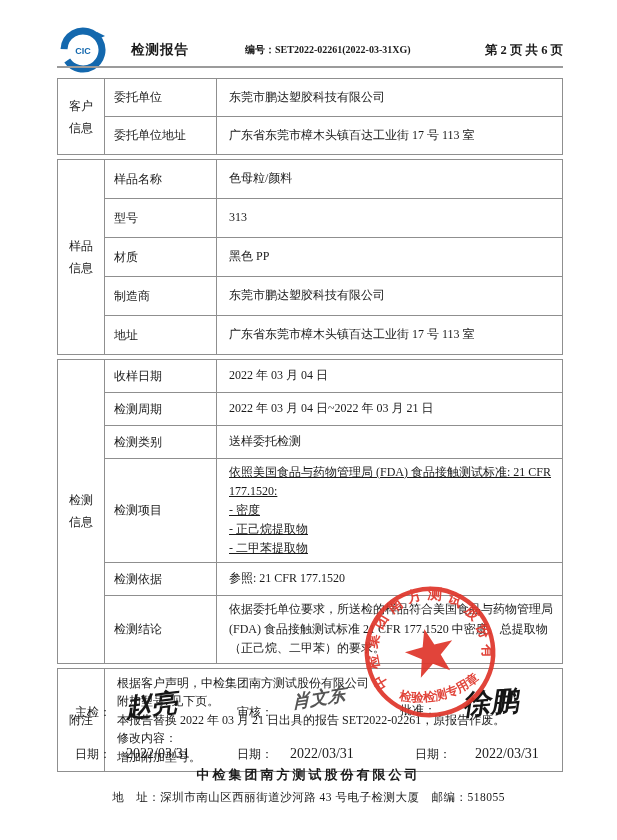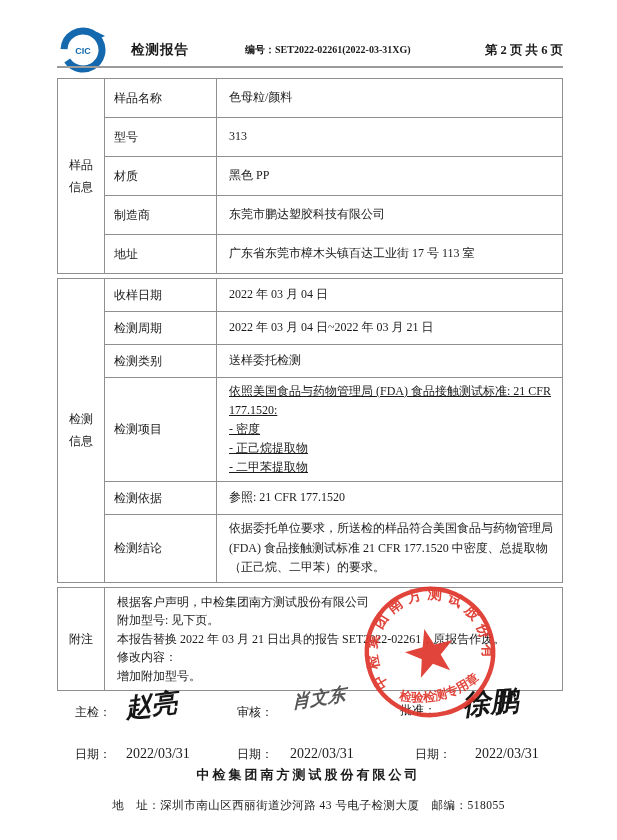--- a/index.html
+++ b/index.html
@@ -33,41 +33,57 @@
   .sig-label{position:absolute;font-size:12px;}
   .sig-name{position:absolute;font-style:italic;font-weight:bold;color:#161616;
             font-family:"DejaVu Serif",serif;white-space:nowrap;}
   .date-value{position:absolute;font-size:14px;font-family:Liberation Serif, serif;}
   
   .stamp{position:absolute;left:361px;top:583px;width:138px;height:138px;
          transform:rotate(-14deg);opacity:0.92;pointer-events:none;}
   
   .footer{position:absolute;left:0;top:766px;width:617px;text-align:center;}
   .f-company{font-weight:bold;font-size:13px;letter-spacing:3px;}
-  .f-line{font-size:11.5px;margin-top:14px;letter-spacing:0.5px;}
+  .f-line{font-size:11.5px;margin-top:6px;letter-spacing:0.5px;}
   .f-link{color:#0000e0;text-decoration:underline;font-family:"Liberation Mono","DejaVu Sans Mono",monospace;font-size:11px;}
 </style>
 </head>
 <body>
 
 <div class="header">
   <svg class="logo" viewBox="0 0 52 46">
     <circle cx="26" cy="23" r="19" fill="none" stroke="#1368ae" stroke-width="7" stroke-dasharray="88 12" stroke-dashoffset="30" transform="rotate(-30 26 23)"></circle>
     <polygon points="40,5 48,9 39,13" fill="#1368ae"></polygon>
     <ellipse cx="26" cy="23" rx="13" ry="9" fill="#ffffff"></ellipse>
     <text x="26" y="27" text-anchor="middle" font-size="9" font-weight="bold" fill="#1368ae" font-family="'Liberation Sans',sans-serif">CIC</text>
   </svg>
   <span class="hdr-title">检测报告</span>
   <span class="hdr-no">编号：SET2022-02261(2022-03-31XG)</span>
   <span class="hdr-page">第 2 页 共 6 页</span>
 </div>
 <div class="hdr-rule"></div>
 
 <div class="doc">
 
+  <table class="sec">
+    <tbody>
+        <tr class="r30">
+      <td class="sec-label" rowspan="2">
+        <div>客户</div>
+        <div>信息</div>
+      </td>
+      <td class="f-label">委托单位</td>
+      <td class="f-value">东莞市鹏达塑胶科技有限公司</td>
+    </tr>
+    <tr class="r30">
+      <td class="f-label">委托单位地址</td>
+      <td class="f-value">广东省东莞市樟木头镇百达工业街 17 号 113 室</td>
+    </tr>
+  </tbody>
+    </table>
 
   <table class="sec">
     <tbody>
         <tr class="r31">
       <td class="sec-label" rowspan="5">
         <div>样品</div>
         <div>信息</div>
       </td>
       <td class="f-label">样品名称</td>
       <td class="f-value">色母粒/颜料</td>

